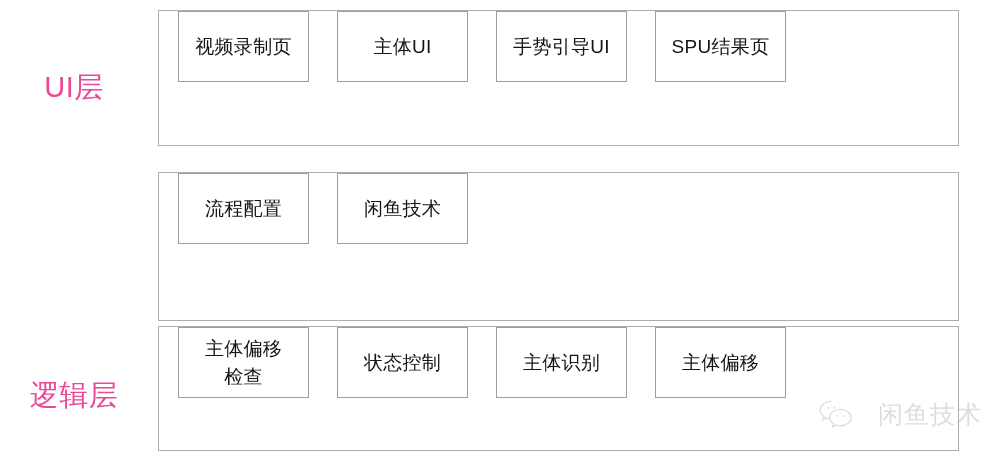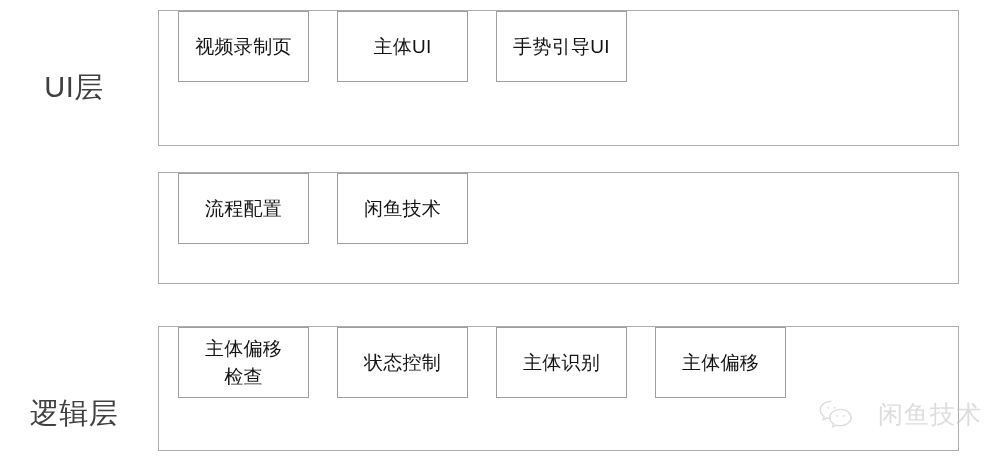--- a/index.html
+++ b/index.html
@@ -30,21 +30,21 @@
     display: block;
   }
 
   .layer-label {
     position: absolute;
     left: 0;
     width: 148px;
     text-align: center;
     font-size: 29px;
     line-height: 1.1;
-    color: #404040;
+    color: #ec4899;
     letter-spacing: 0.5px;
     white-space: nowrap;
   }
 
   .layer-container {
     position: absolute;
     left: 158px;
     width: 801px;
     box-sizing: border-box;
     border: 1.6px solid #adadad;
@@ -78,22 +78,22 @@
     white-space: pre-line;
     position: relative;
   }
 
   
   #row-ui            { top: 10px;  height: 136px; }
   #row-ui .layer-container   { top: 0; height: 136px; }
   #row-ui .layer-label       { top: 62px; }
 
   #row-logic         { top: 172px; height: 125px; }
-  #row-logic .layer-container { top: 0; height: 112px; }
-  #row-logic .layer-label     { top: 226px; }
+  #row-logic .layer-container { top: 0; height: 149px; }
+  #row-logic .layer-label     { top: 208px; }
 
   #row-framework     { top: 326px; height: 125px; }
   #row-framework .layer-container { top: 0; height: 125px; }
 
   
   #watermark {
     position: absolute;
     left: 818px;
     top: 398px;
     display: flex;
@@ -120,20 +120,21 @@
 
 <div id="diagram">
 
   <div class="layer-row" id="row-ui">
     <div class="layer-label">UI层</div>
     <div class="layer-container">
       <div class="node-strip">
         <div class="node-box">视频录制页</div>
         <div class="node-box">主体UI</div>
         <div class="node-box">手势引导UI</div>
+        <div class="node-box">SPU结果页</div>
       </div>
     </div>
   </div>
 
   <div class="layer-row" id="row-logic">
     <div class="layer-label">逻辑层</div>
     <div class="layer-container">
       <div class="node-strip">
         <div class="node-box">流程配置</div>
         <div class="node-box">闲鱼技术</div>

